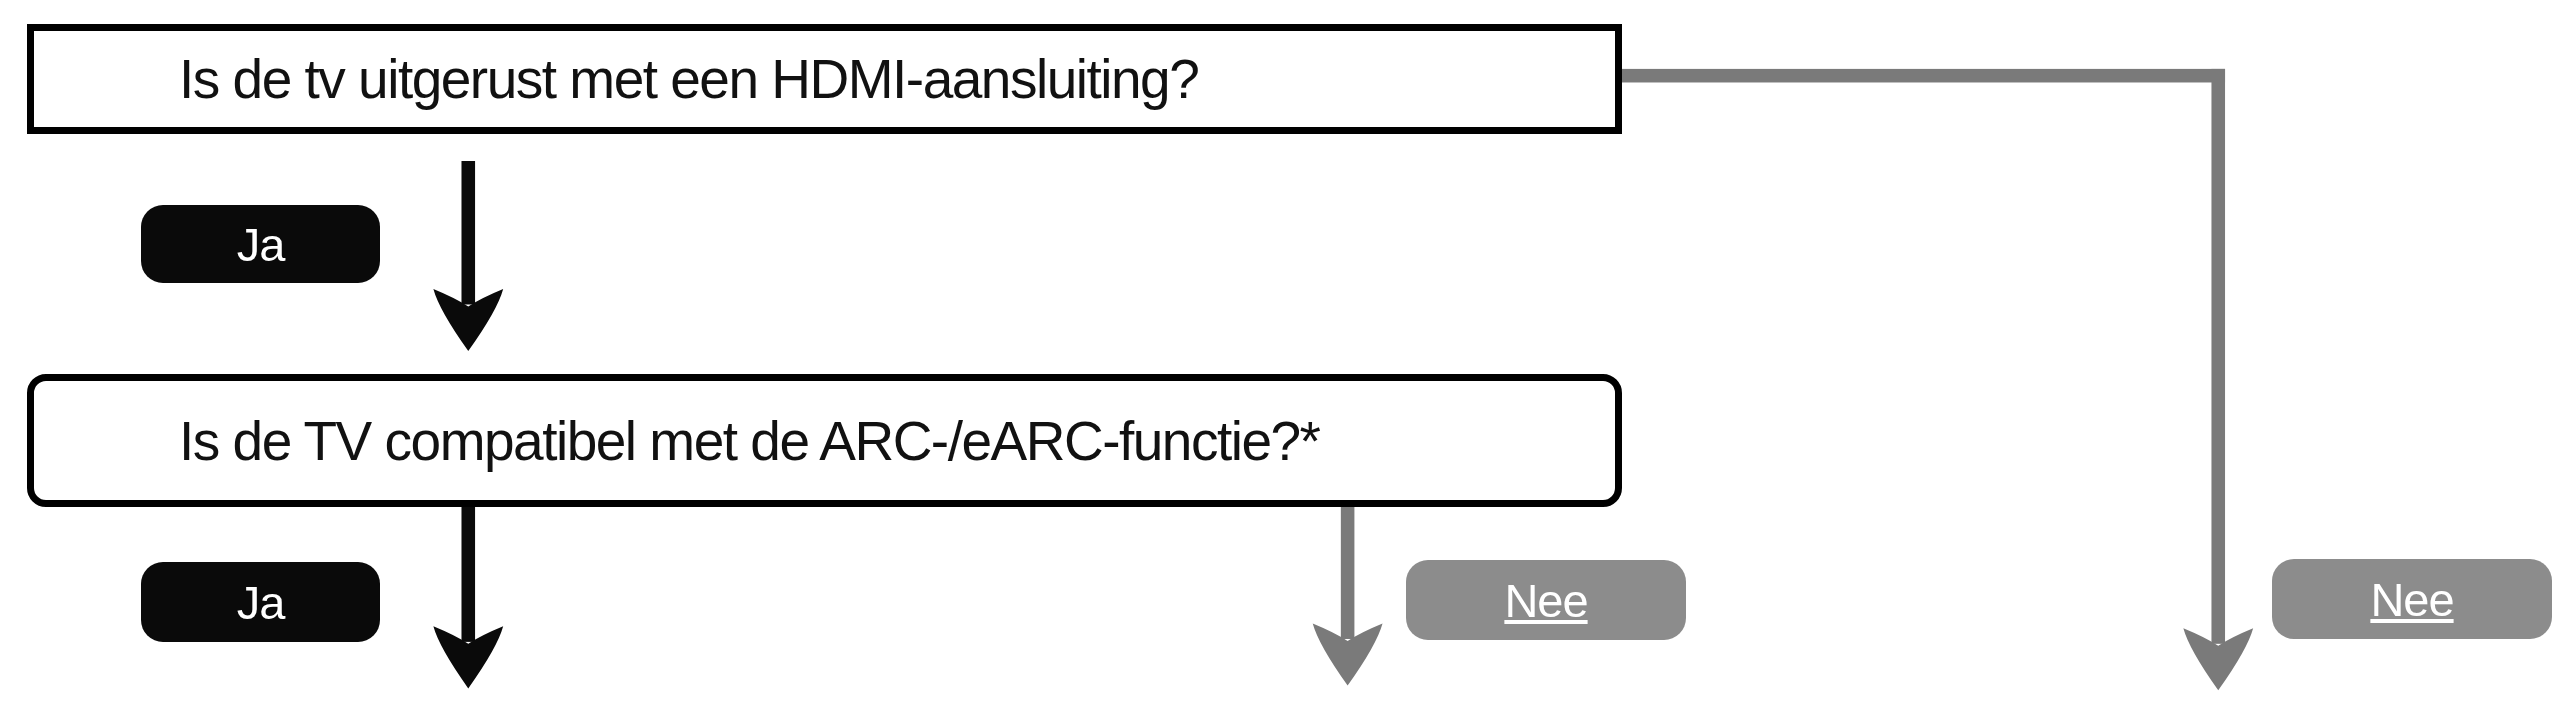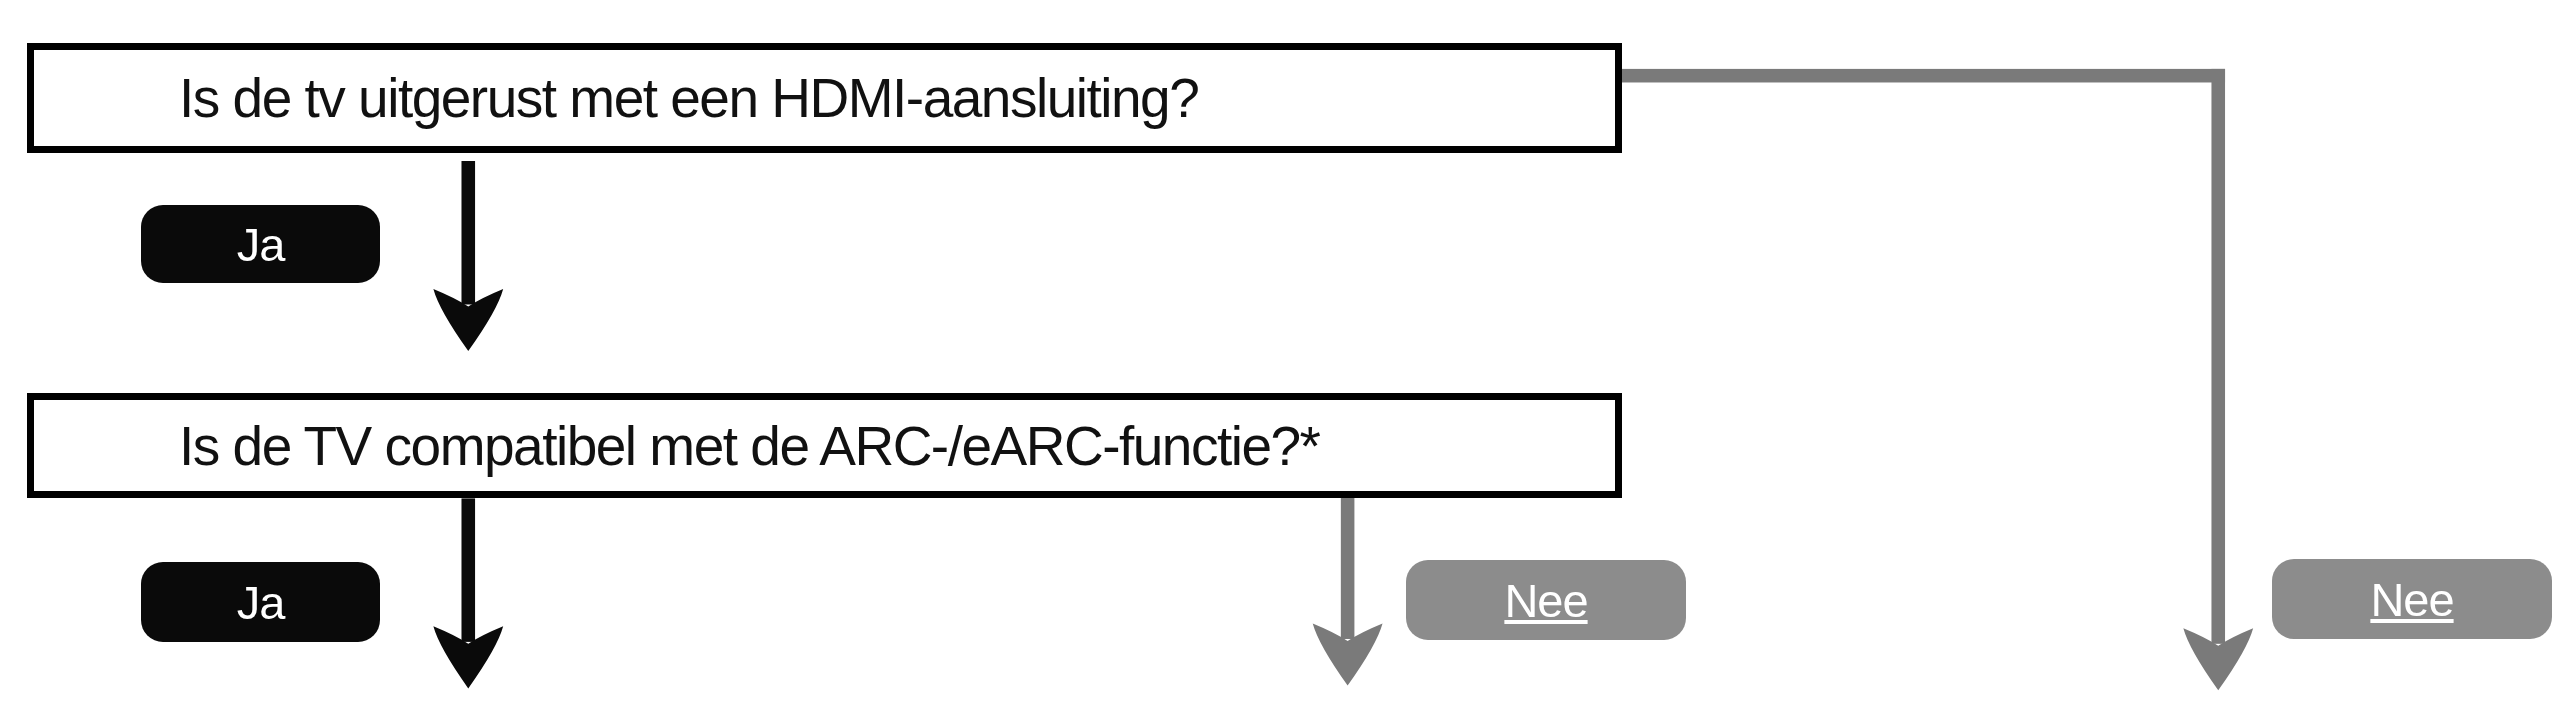--- a/index.html
+++ b/index.html
@@ -26,30 +26,29 @@
   .qbox {
     position: absolute;
     left: 27px;
     width: 1595px;
     box-sizing: border-box;
     border: 7.8px solid var(--box-border, #000);
     background: #ffffff;
     display: flex;
     align-items: center;
     padding-left: 145px;
-    margin-top: 19px;
   }
   .qbox .qtext {
     font-size: 55px;
     letter-spacing: -1.5px;
     color: #111111;
     white-space: nowrap;
   }
   .qbox1 { top: 24px;  height: 110px; }
-  .qbox2 { top: 374px; height: 105px; }
+  .qbox2 { top: 374px; height: 133px; border-radius: 19px; }
   .pill {
     position: absolute;
     box-sizing: border-box;
     border-radius: 22px;
     display: flex;
     align-items: center;
     justify-content: center;
     font-size: 47px;
     letter-spacing: -1px;
     white-space: nowrap;

